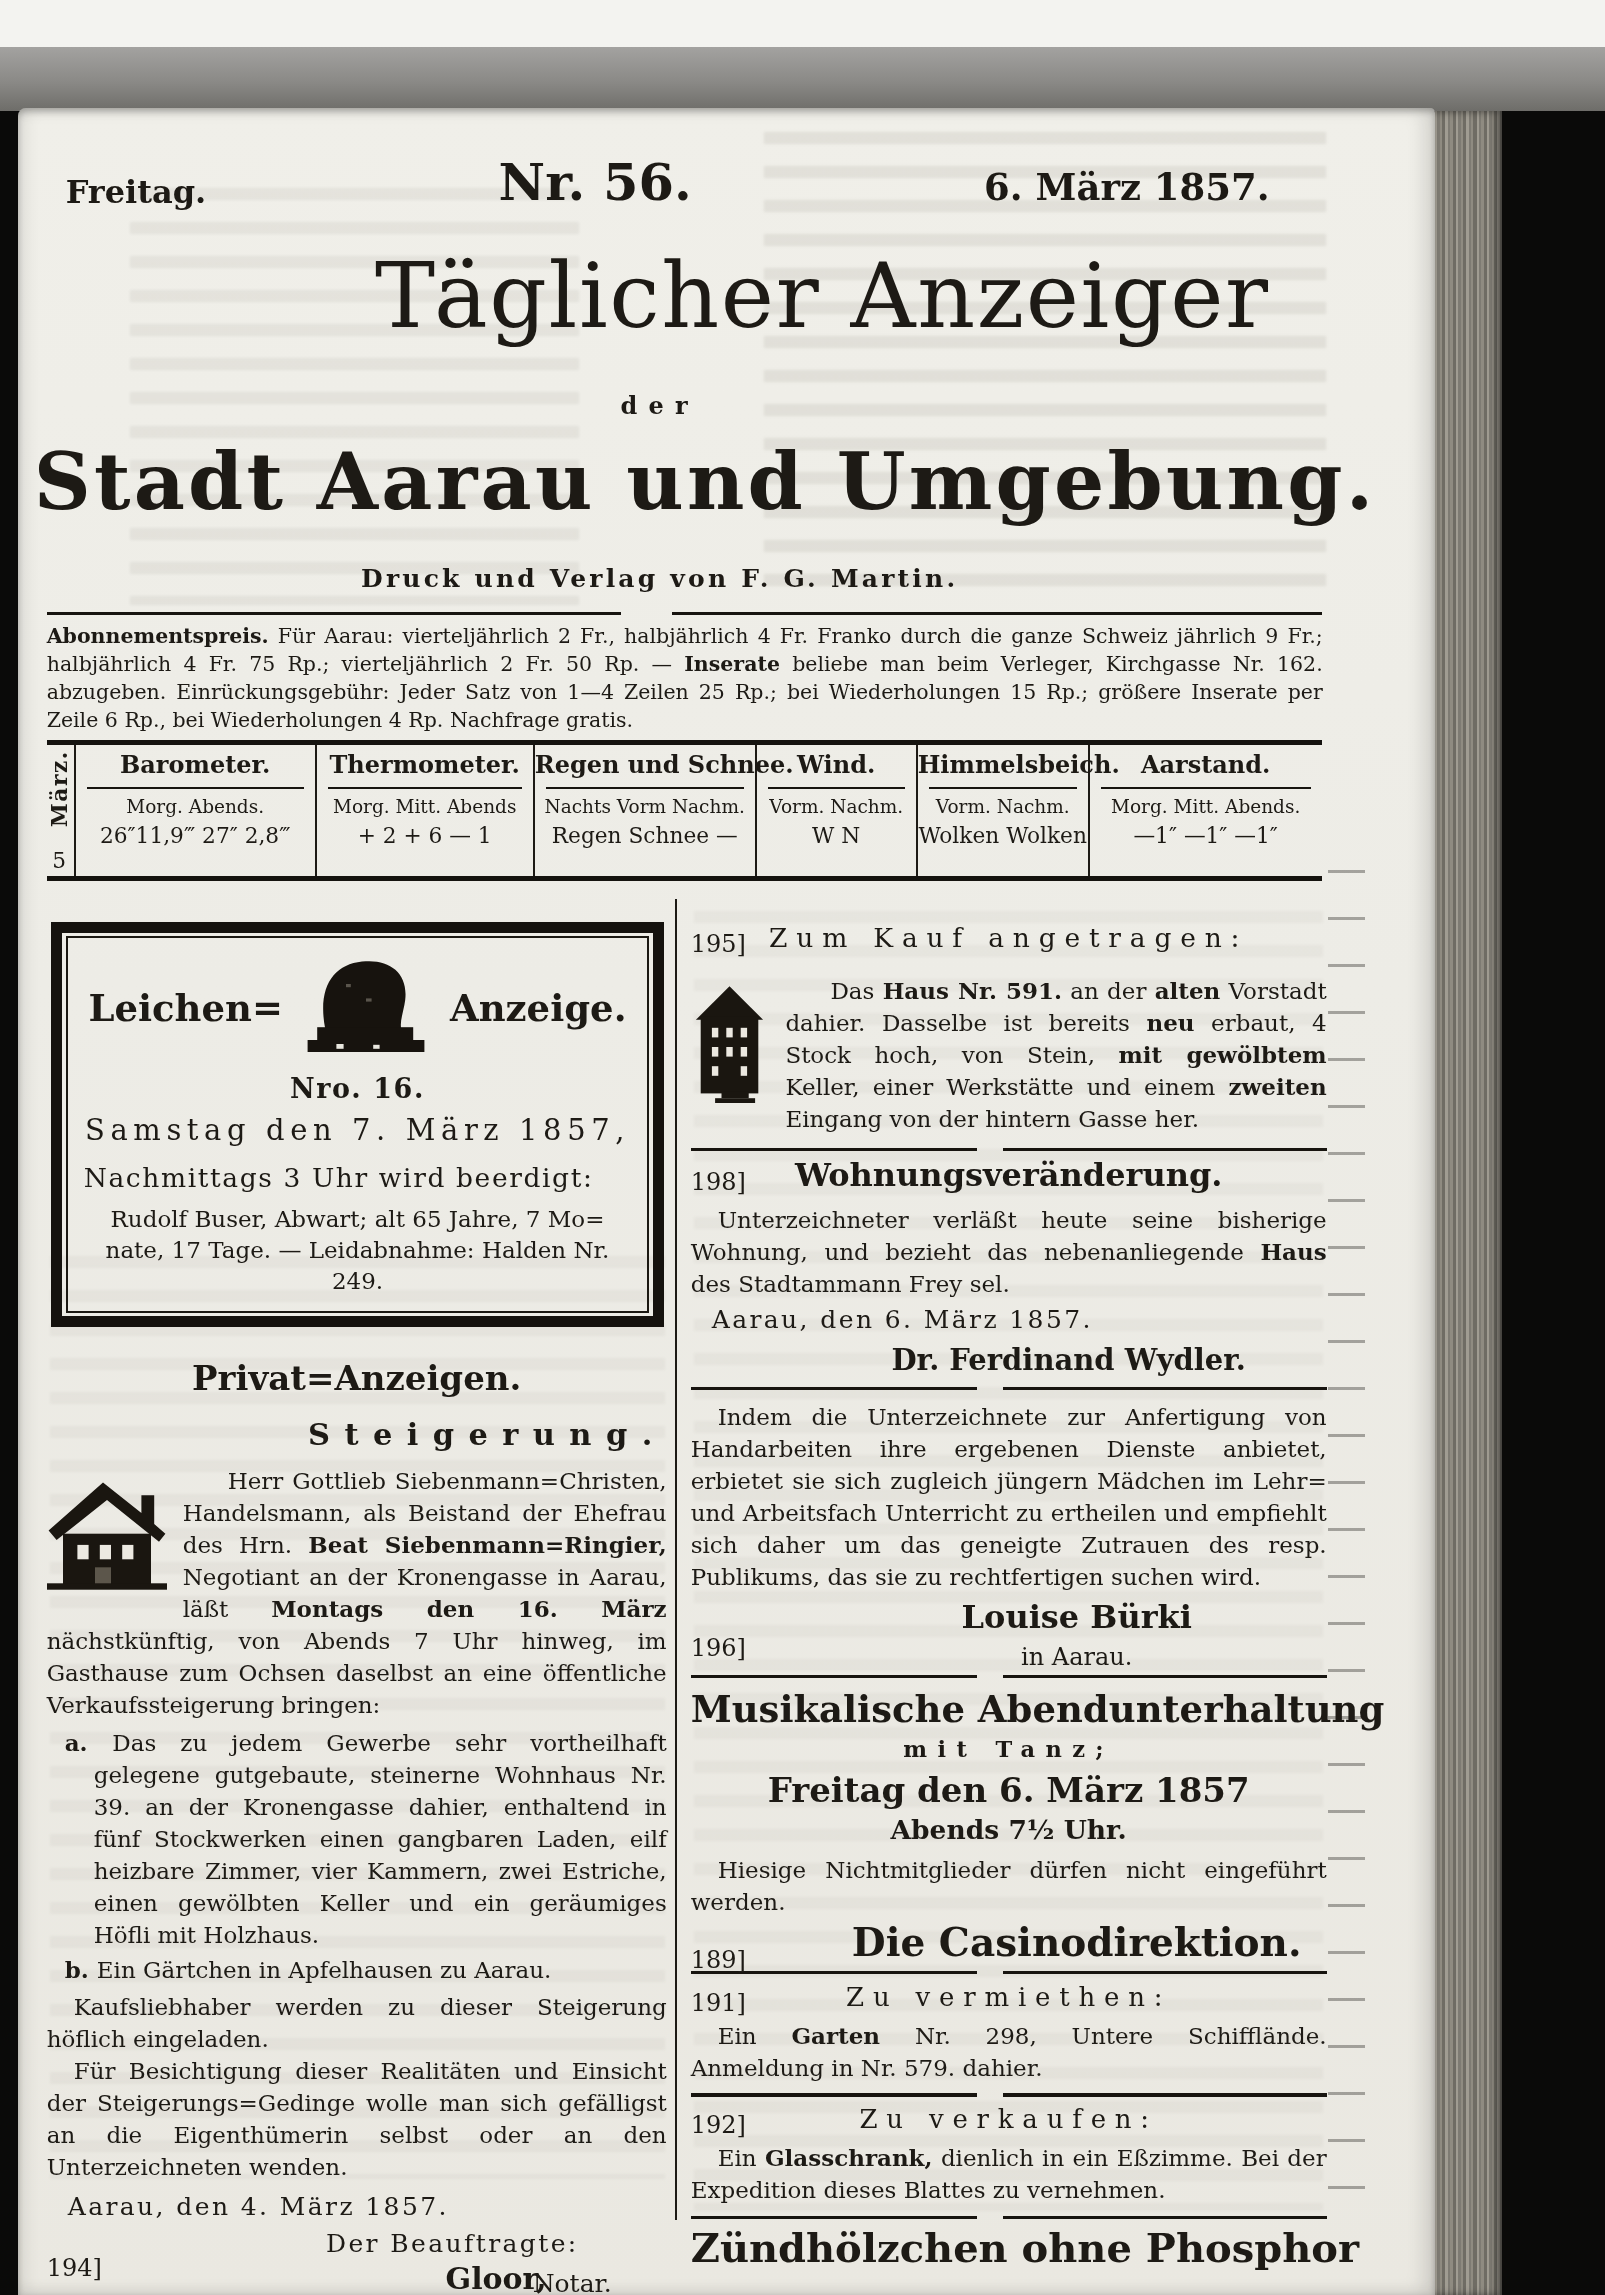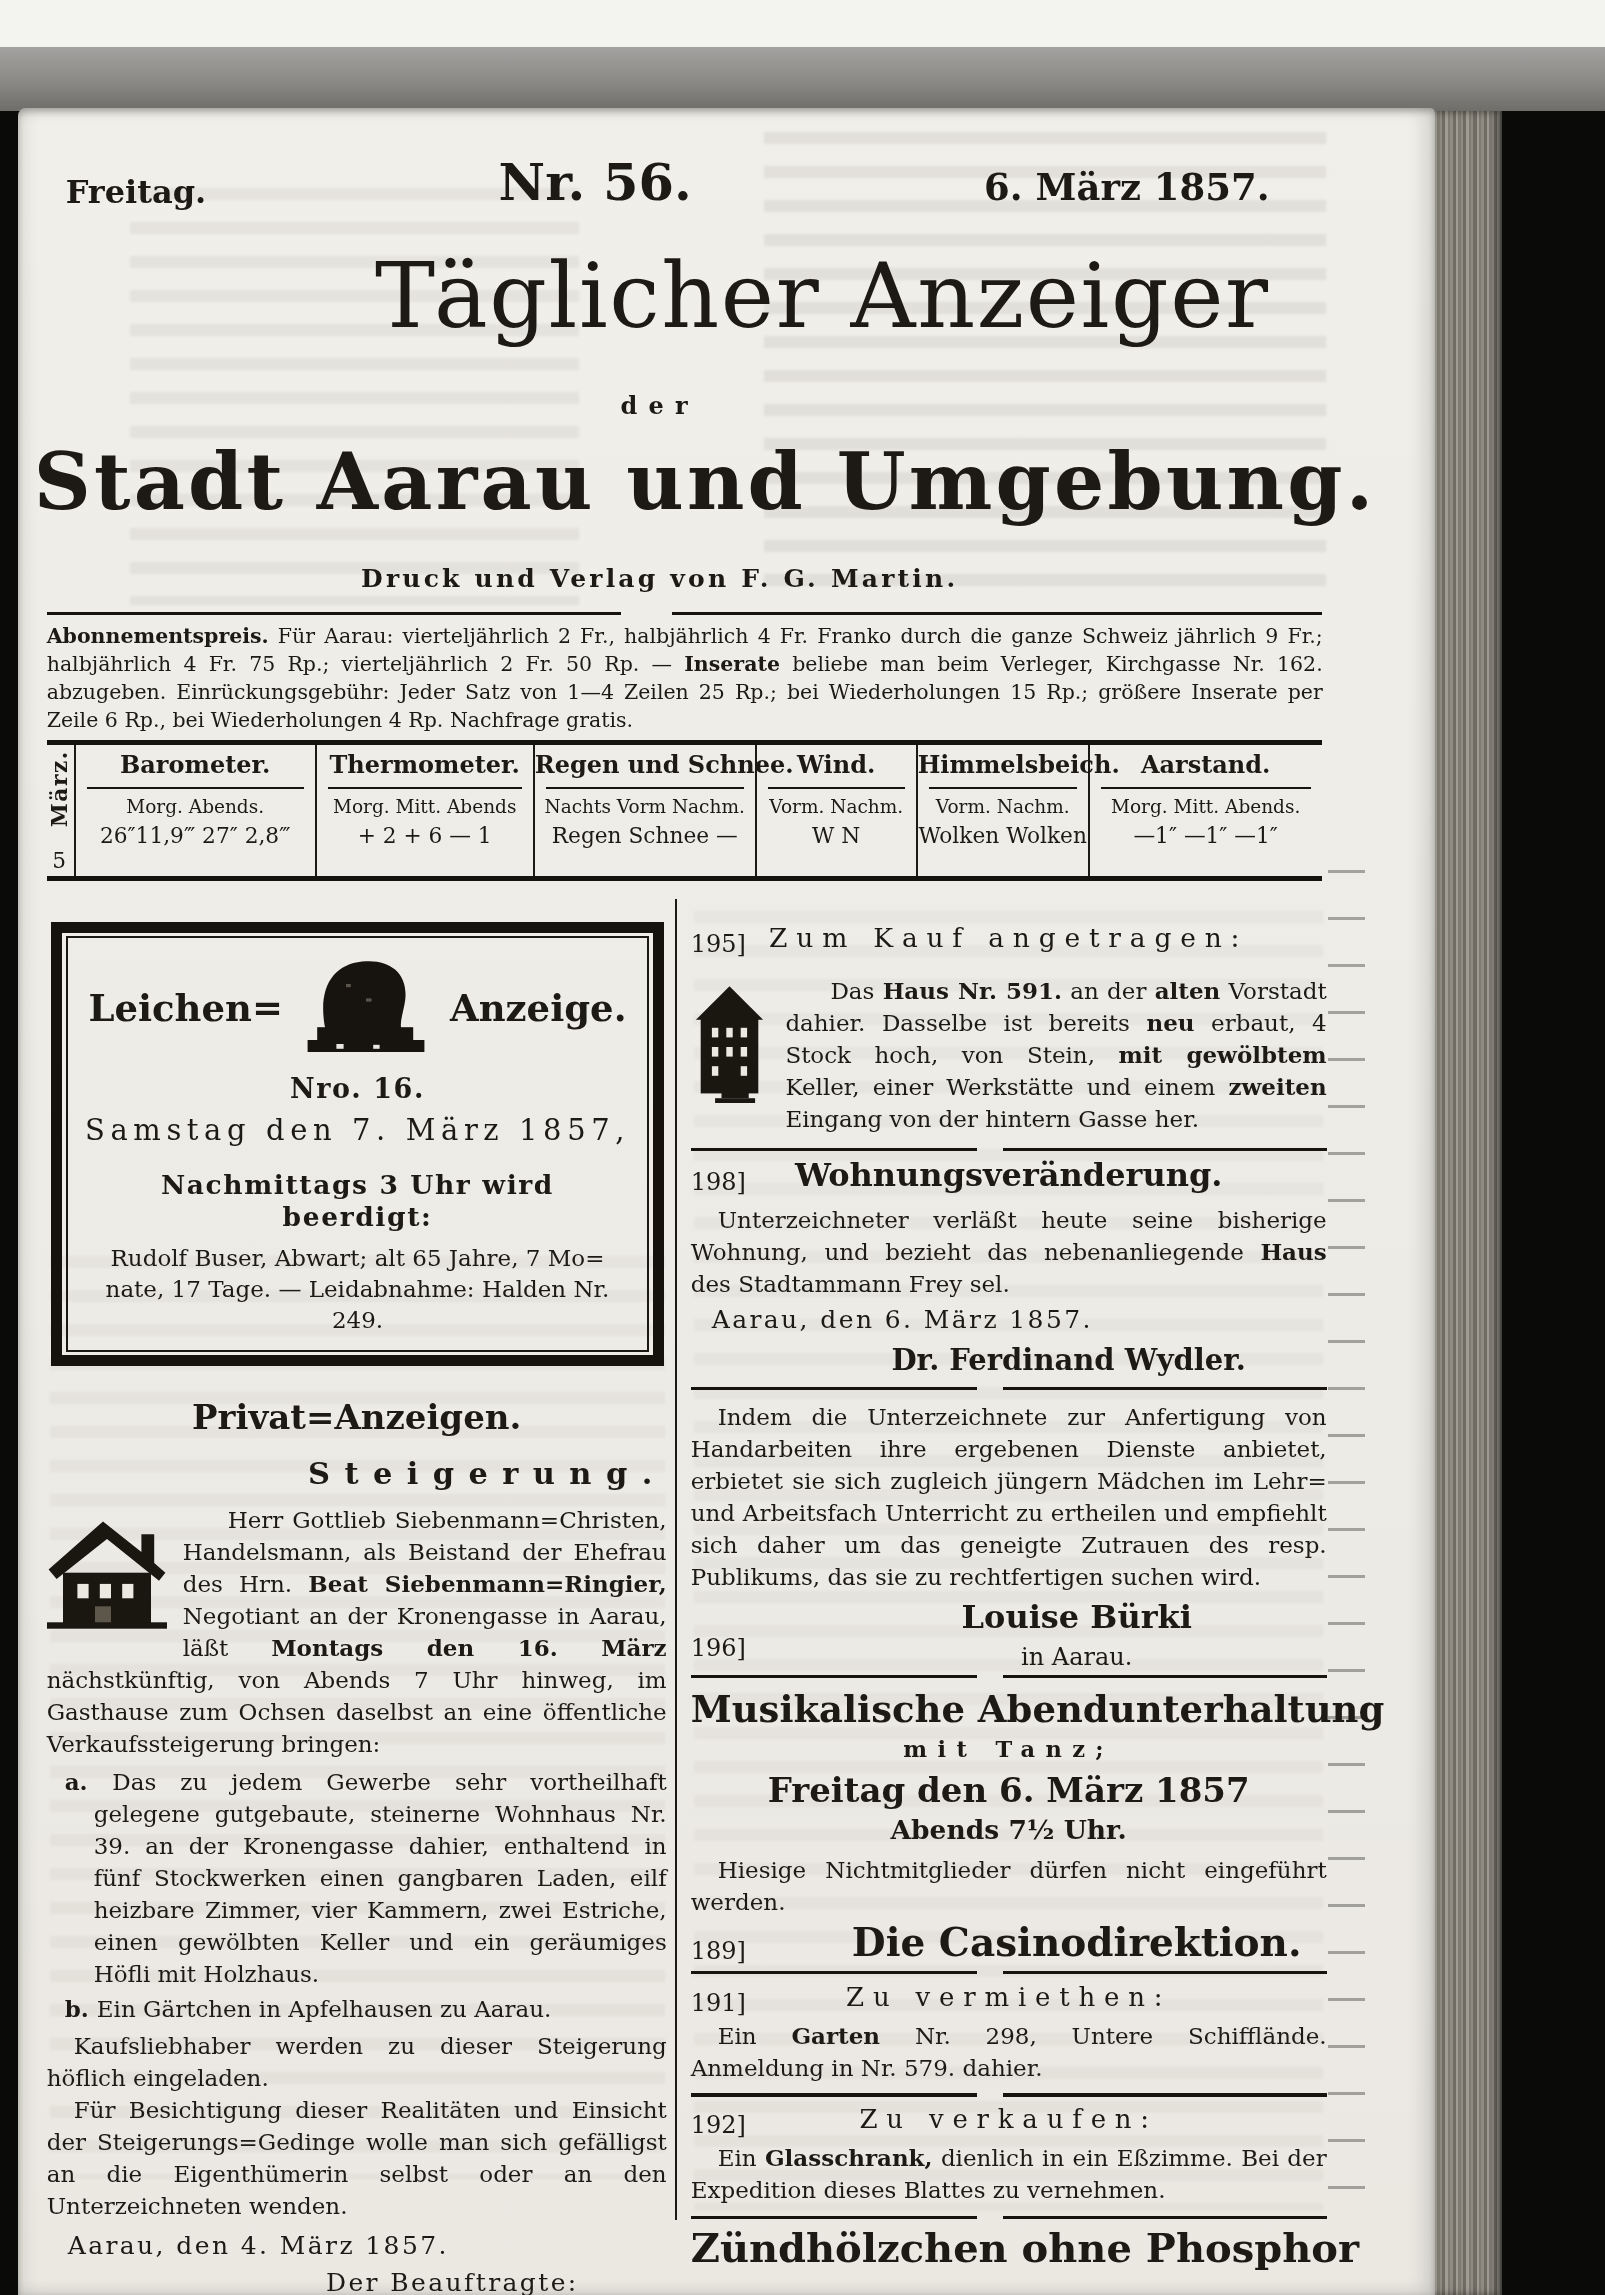--- a/index.html
+++ b/index.html
@@ -68,21 +68,21 @@
   .rcol{position:absolute;left:673px;top:793px;width:636px;font-size:23px;line-height:32px;}
   p{margin:0;}
 
   
   .dbox{margin:21px 3.2px 0 4.8px;border:11.2px solid #15120e;padding:3.2px;}
   .dbox-in{border:2.4px solid #1b1812;padding:9.6px 16px 14.4px;}
   .dn-row{display:flex;align-items:center;justify-content:space-between;padding:0 4.8px;height:120px;}
   .dn-word{font-size:37px;font-weight:700;}
   .dn-num{text-align:center;font-size:27px;font-weight:700;margin-top:4.8px;letter-spacing:1.6px;}
   .dn-when1{text-align:center;font-size:29px;letter-spacing:5.6px;margin-top:9.6px;white-space:nowrap;}
-  .dn-when2{text-align:center;font-size:26.5px;letter-spacing:1.6px;margin-top:23px;font-weight:bold;}
+  .dn-when2{text-align:left;font-size:26.5px;letter-spacing:1.6px;margin-top:16px;}
   .dn-who{text-align:center;font-size:23px;line-height:31px;margin-top:9.6px;}
 
   .h-priv{text-align:center;font-size:34px;font-weight:700;margin-top:35px;}
   .h-steig{text-align:right;font-size:30.5px;letter-spacing:14.4px;margin-top:24px;font-weight:700;}
 
   .fl-house{float:left;margin:6.4px 16px 3.2px 0;}
   .fl-bldg{float:left;margin:8px 17.7px 1.6px 0;}
   .indent{text-indent:45px;}
   .indent-s{text-indent:27px;}
   .hang{padding-left:47px;text-indent:-29px;}
@@ -288,21 +288,21 @@
       </div>
 
       <div class="rule"></div>
 
       <div class="c-title">Musikalische Abendunterhaltung</div>
       <div class="c-sub">mit Tanz;</div>
       <div class="c-date">Freitag den 6. März 1857</div>
       <div class="c-time">Abends 7½  Uhr.</div>
       <p class="just indent-s" style="margin-top:8px;">Hiesige Nichtmitglieder dürfen nicht eingeführt werden.</p>
       <div class="sigrow" style="height:42px;">
-        <span class="refnum abs" style="left:0;top:12px;">189]</span>
+        <span class="refnum abs" style="left:0;top:21px;">189]</span>
         <span class="abs" style="left:0;right:0;top:3.2px;text-align:center;padding-left:136px;font-size:39px;font-weight:700;">Die Casinodirektion.</span>
       </div>
 
       <div class="rule" style="margin-top:6.4px;"></div>
 
       <div class="headrow" style="margin-top:6.4px;height:39px;">
         <span class="refnum">191]</span>
         <div class="spacedhead" style="font-size:26px;">Zu vermiethen:</div>
       </div>
       <p class="just indent-s"><span>Ein </span><span class="b">Garten</span><span> Nr. 298, Untere Schifflände. Anmeldung in Nr. 579. dahier.</span></p>

